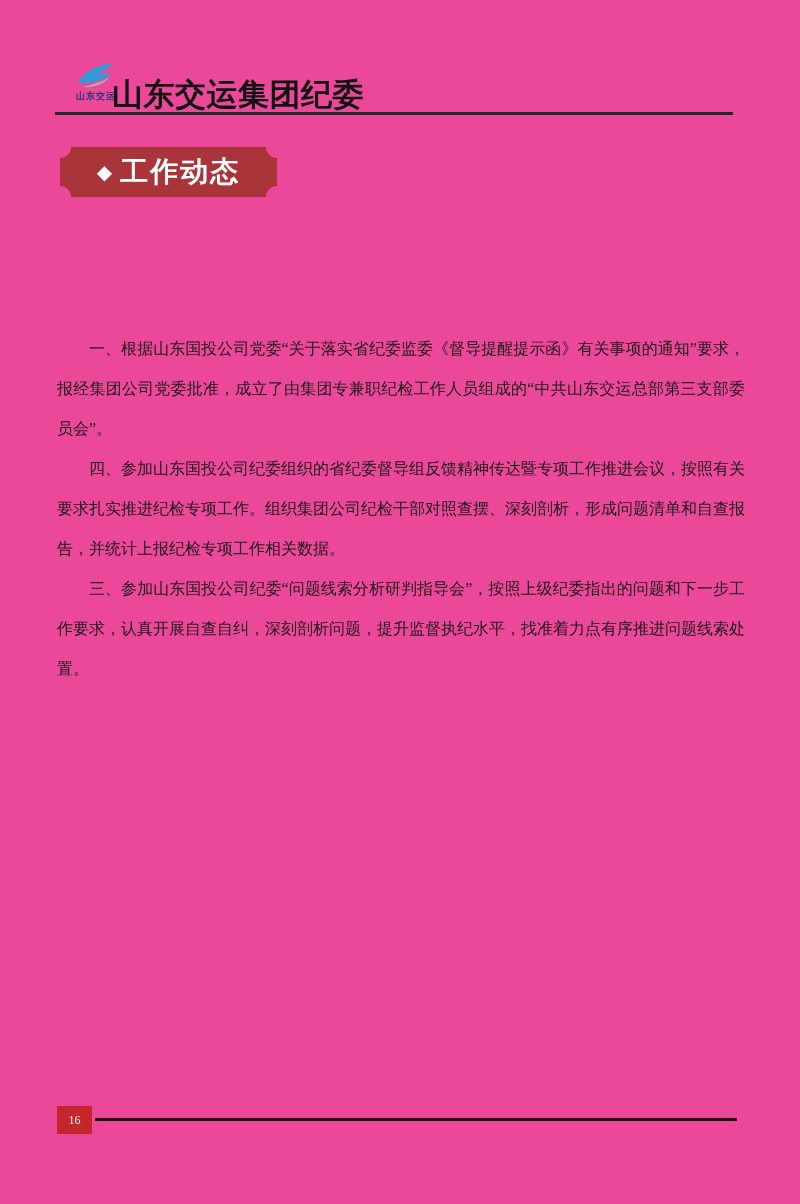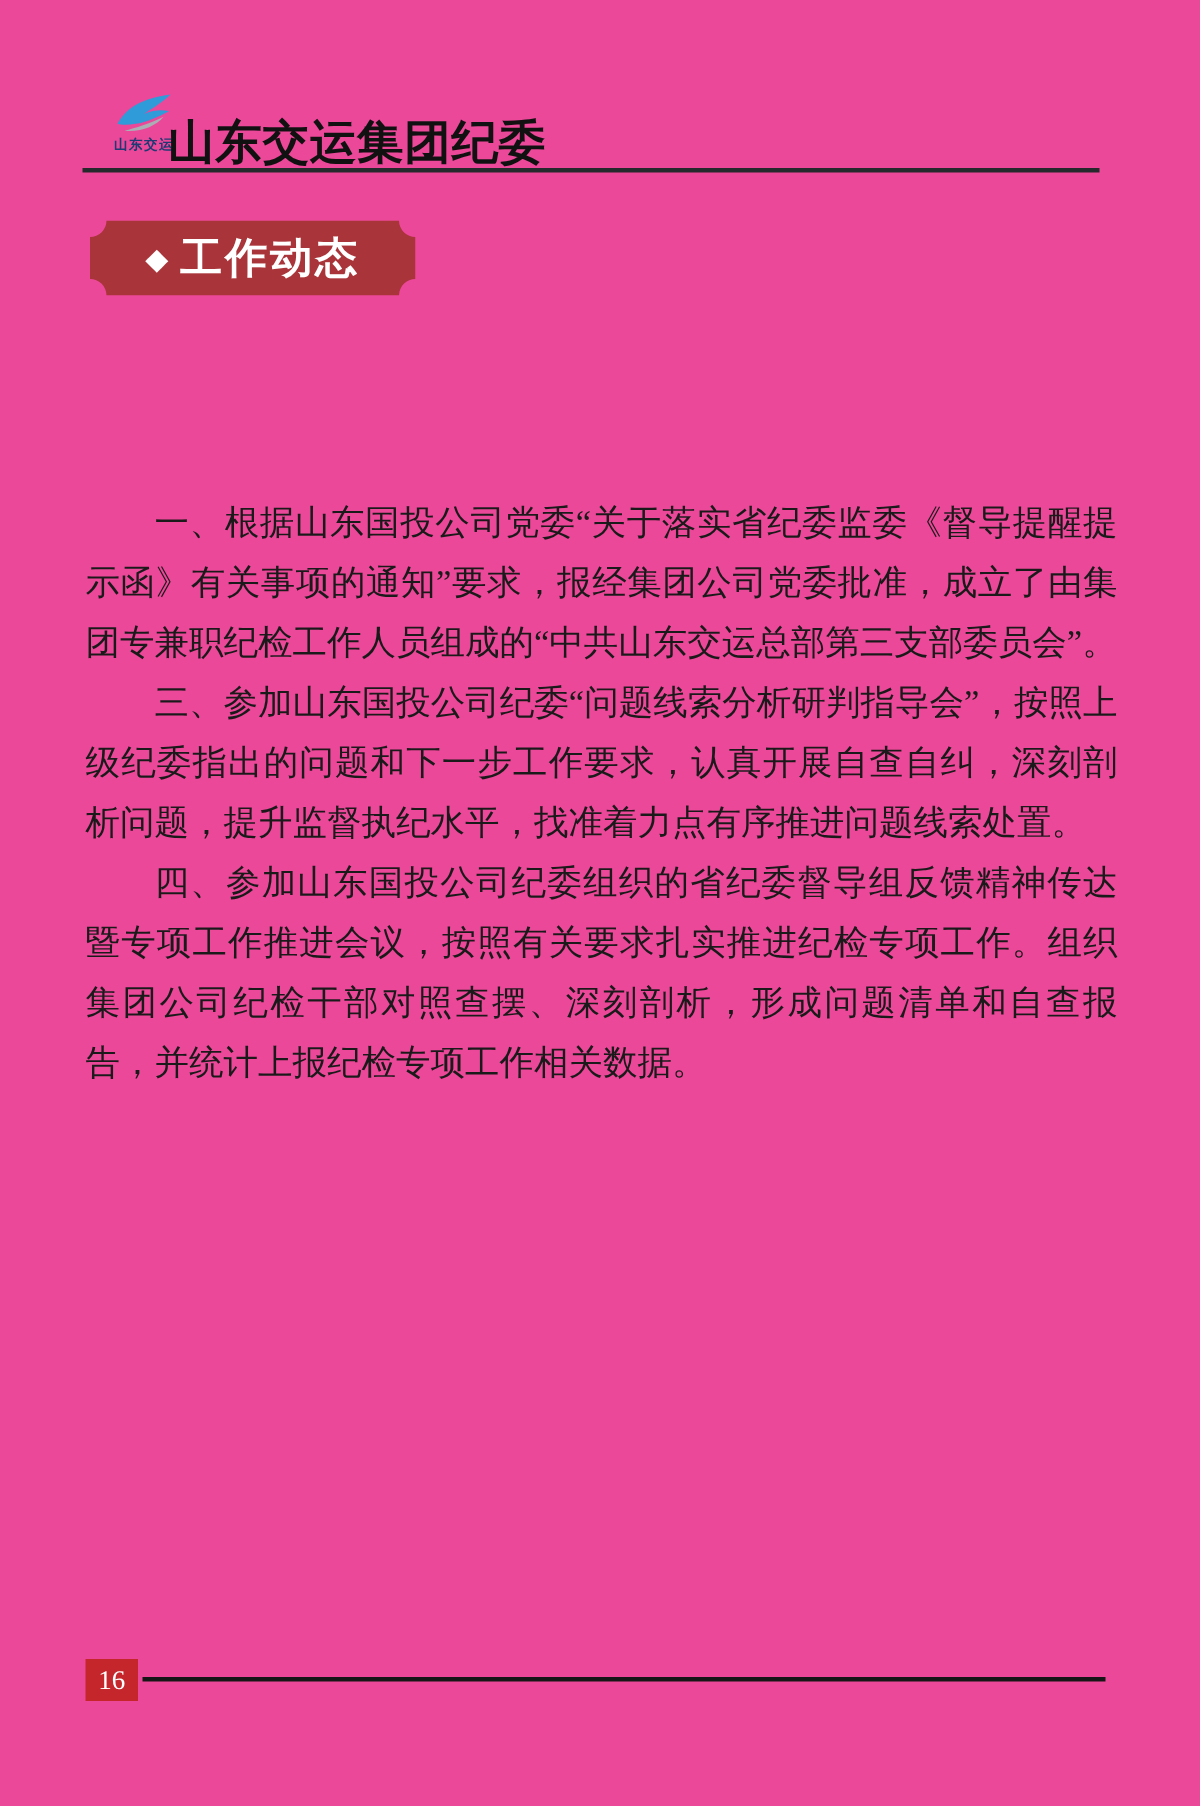--- a/index.html
+++ b/index.html
@@ -77,37 +77,37 @@
     text-align: center;
     font-size: 37px;
     font-weight: bold;
     color: #101010;
     letter-spacing: 1px;
   }
   .body-text {
     position: absolute;
     left: 57px; top: 329px;
     width: 688px;
-    font-size: 23px;
+    font-size: 16px;
     line-height: 40px;
     color: #1a1a1a;
     text-align: justify;
   }
   .body-text p {
     margin: 0;
     text-indent: 2em;
   }
 
   
   .page-num {
     position: absolute;
     left: 57px; top: 1106px;
     width: 35px; height: 28px;
     color: #ffffff;
-    font-size: 18px;
+    font-size: 12px;
     line-height: 28px;
     text-align: center;
   }
   .footer-rule {
     position: absolute;
     left: 95px; top: 1118px;
     width: 642px; height: 3px;
   }
 </style>
 </head>
@@ -133,20 +133,20 @@
     </svg>
     <div class="badge-label">
       <span class="diamond">◆</span>
       <span>工作动态</span>
     </div>
   </div>
 
 
   <div class="body-text">
     <p>一、根据山东国投公司党委“关于落实省纪委监委《督导提醒提示函》有关事项的通知”要求，报经集团公司党委批准，成立了由集团专兼职纪检工作人员组成的“中共山东交运总部第三支部委员会”。</p>
+    <p>四、参加山东国投公司纪委组织的省纪委督导组反馈精神传达暨专项工作推进会议，按照有关要求扎实推进纪检专项工作。组织集团公司纪检干部对照查摆、深刻剖析，形成问题清单和自查报告，并统计上报纪检专项工作相关数据。</p>
     <p>三、参加山东国投公司纪委“问题线索分析研判指导会”，按照上级纪委指出的问题和下一步工作要求，认真开展自查自纠，深刻剖析问题，提升监督执纪水平，找准着力点有序推进问题线索处置。</p>
-    <p>四、参加山东国投公司纪委组织的省纪委督导组反馈精神传达暨专项工作推进会议，按照有关要求扎实推进纪检专项工作。组织集团公司纪检干部对照查摆、深刻剖析，形成问题清单和自查报告，并统计上报纪检专项工作相关数据。</p>
   </div>
 
   <div class="page-num" style="background-color: rgb(197, 38, 44);">16</div>
   <div class="footer-rule" style="background-color: rgb(22, 22, 22);"></div>
 
 </div>
 
 </body></html>

